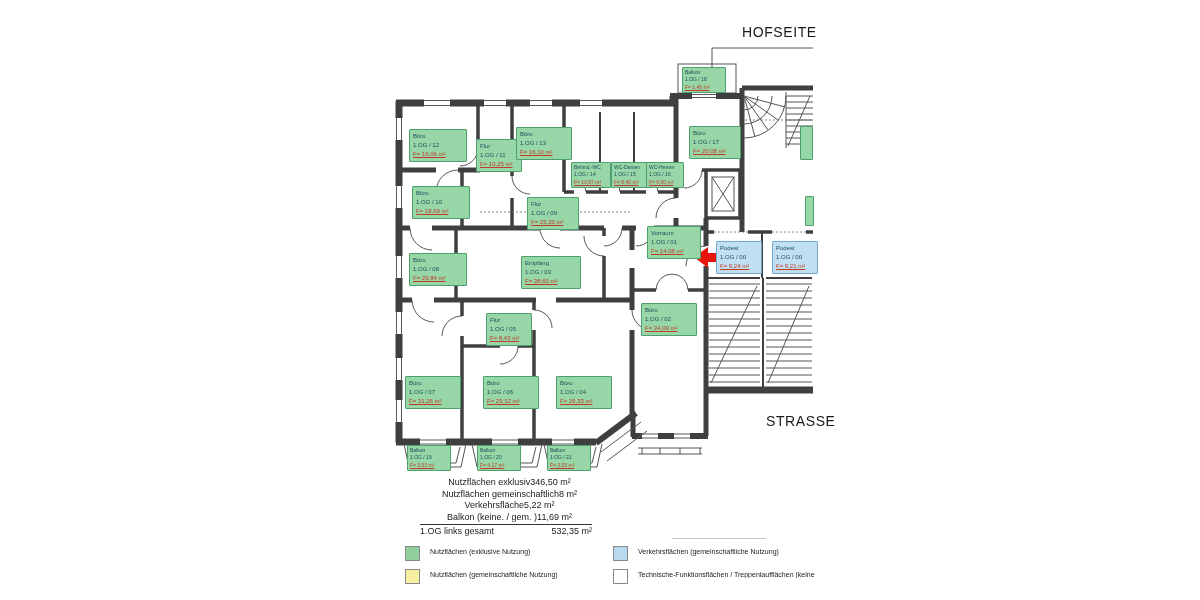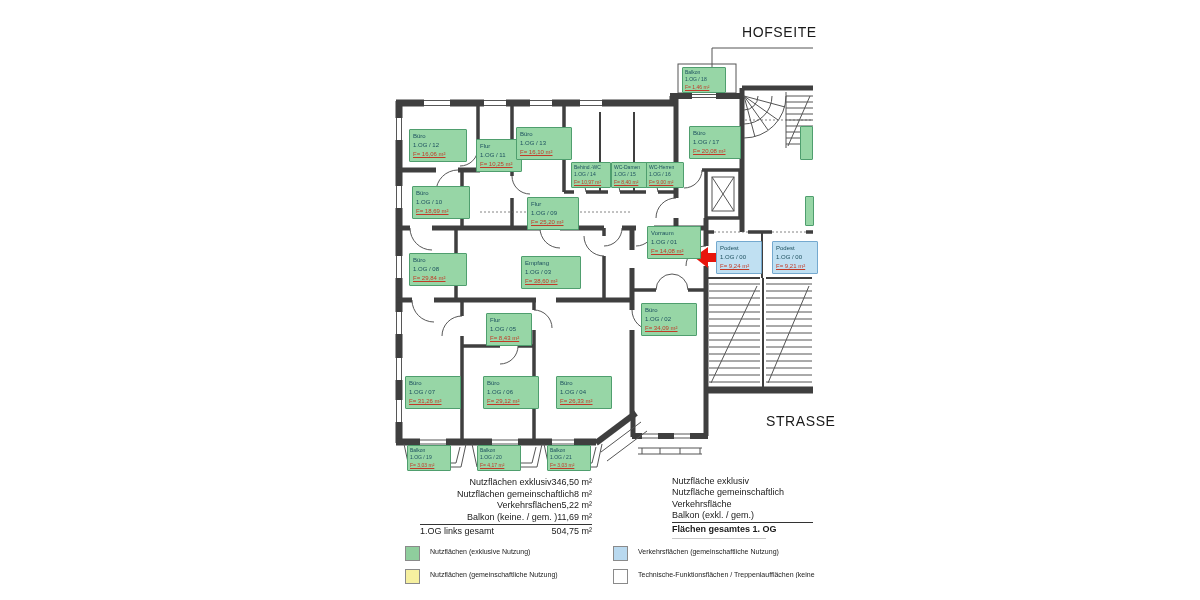--- a/index.html
+++ b/index.html
@@ -19,21 +19,21 @@
   .w6{stroke:#3f3f3f;stroke-width:6;fill:none;}
   .w5{stroke:#3f3f3f;stroke-width:5;fill:none;}
   .w4{stroke:#3f3f3f;stroke-width:3.5;fill:none;}
   .w2{stroke:#3f3f3f;stroke-width:2;fill:none;}
   .thin{stroke:#555;stroke-width:1;fill:none;}
   .door{stroke:#444;stroke-width:.9;fill:none;}
   .win{stroke:#444;stroke-width:.9;}
   .dash{stroke:#666;stroke-width:.8;fill:none;stroke-dasharray:2,2;}
   
   .sum-left{position:absolute;left:420px;top:477px;width:172px;font-size:9px;}
-  .sum-left .row{display:flex;justify-content:flex-end;height:11.5px;padding-left:7px;}
+  .sum-left .row{display:flex;justify-content:center;height:11.5px;padding-left:7px;}
   .sum-left .rule{border-top:1px solid #333;margin:1px 0 1px 0;}
   .sum-left .total{display:flex;justify-content:space-between;height:12px;}
   .sum-right{position:absolute;left:672px;top:476px;width:141px;font-size:9px;}
   .sum-right .row{height:11.4px;}
   .sum-right .row.underlined{border-bottom:1px solid #333;}
   .sum-right .total{font-weight:bold;margin-top:1.5px;}
   .gray-rule{position:absolute;left:672px;top:538px;width:94px;border-top:1px solid #c9c9c9;}
   
   .legend-item{position:absolute;display:flex;align-items:flex-start;font-size:7px;color:#222;}
   .legend-item .swatch{width:13px;height:13px;border:1px solid #8a8a8a;margin-right:10px;flex:0 0 auto;}
@@ -372,41 +372,34 @@
   <div class="sum-left">
     <div class="row">
       <span>Nutzflächen exklusiv</span>
       <span>346,50 m²</span>
     </div>
     <div class="row">
       <span>Nutzflächen gemeinschaftlich</span>
       <span>8 m²</span>
     </div>
     <div class="row">
-      <span>Verkehrsflächen</span>
+      <span>Verkehrsfläche</span>
       <span>5,22 m²</span>
     </div>
     <div class="row">
       <span>Balkon  (keine. / gem. )</span>
       <span>11,69 m²</span>
     </div>
     <div class="rule"></div>
     <div class="total">
       <span>1.OG links gesamt</span>
-      <span>504,75 m²</span>
+      <span>532,35 m²</span>
     </div>
   </div>
 
-  <div class="sum-right">
-    <div class="row">Nutzfläche exklusiv</div>
-    <div class="row">Nutzfläche gemeinschaftlich</div>
-    <div class="row">Verkehrsfläche</div>
-    <div class="row underlined">Balkon (exkl. / gem.)</div>
-    <div class="total">Flächen gesamtes 1. OG</div>
-  </div>
   <div class="gray-rule"></div>
 
   <div class="legend-item" style="left:405px;top:546px;">
     <span class="swatch" style="background: rgb(143, 206, 157);"></span>
     <span class="ltext">Nutzflächen (exklusive Nutzung)</span>
   </div>
   <div class="legend-item" style="left:405px;top:569px;">
     <span class="swatch" style="background: rgb(246, 240, 160);"></span>
     <span class="ltext">Nutzflächen (gemeinschaftliche Nutzung)</span>
   </div>

